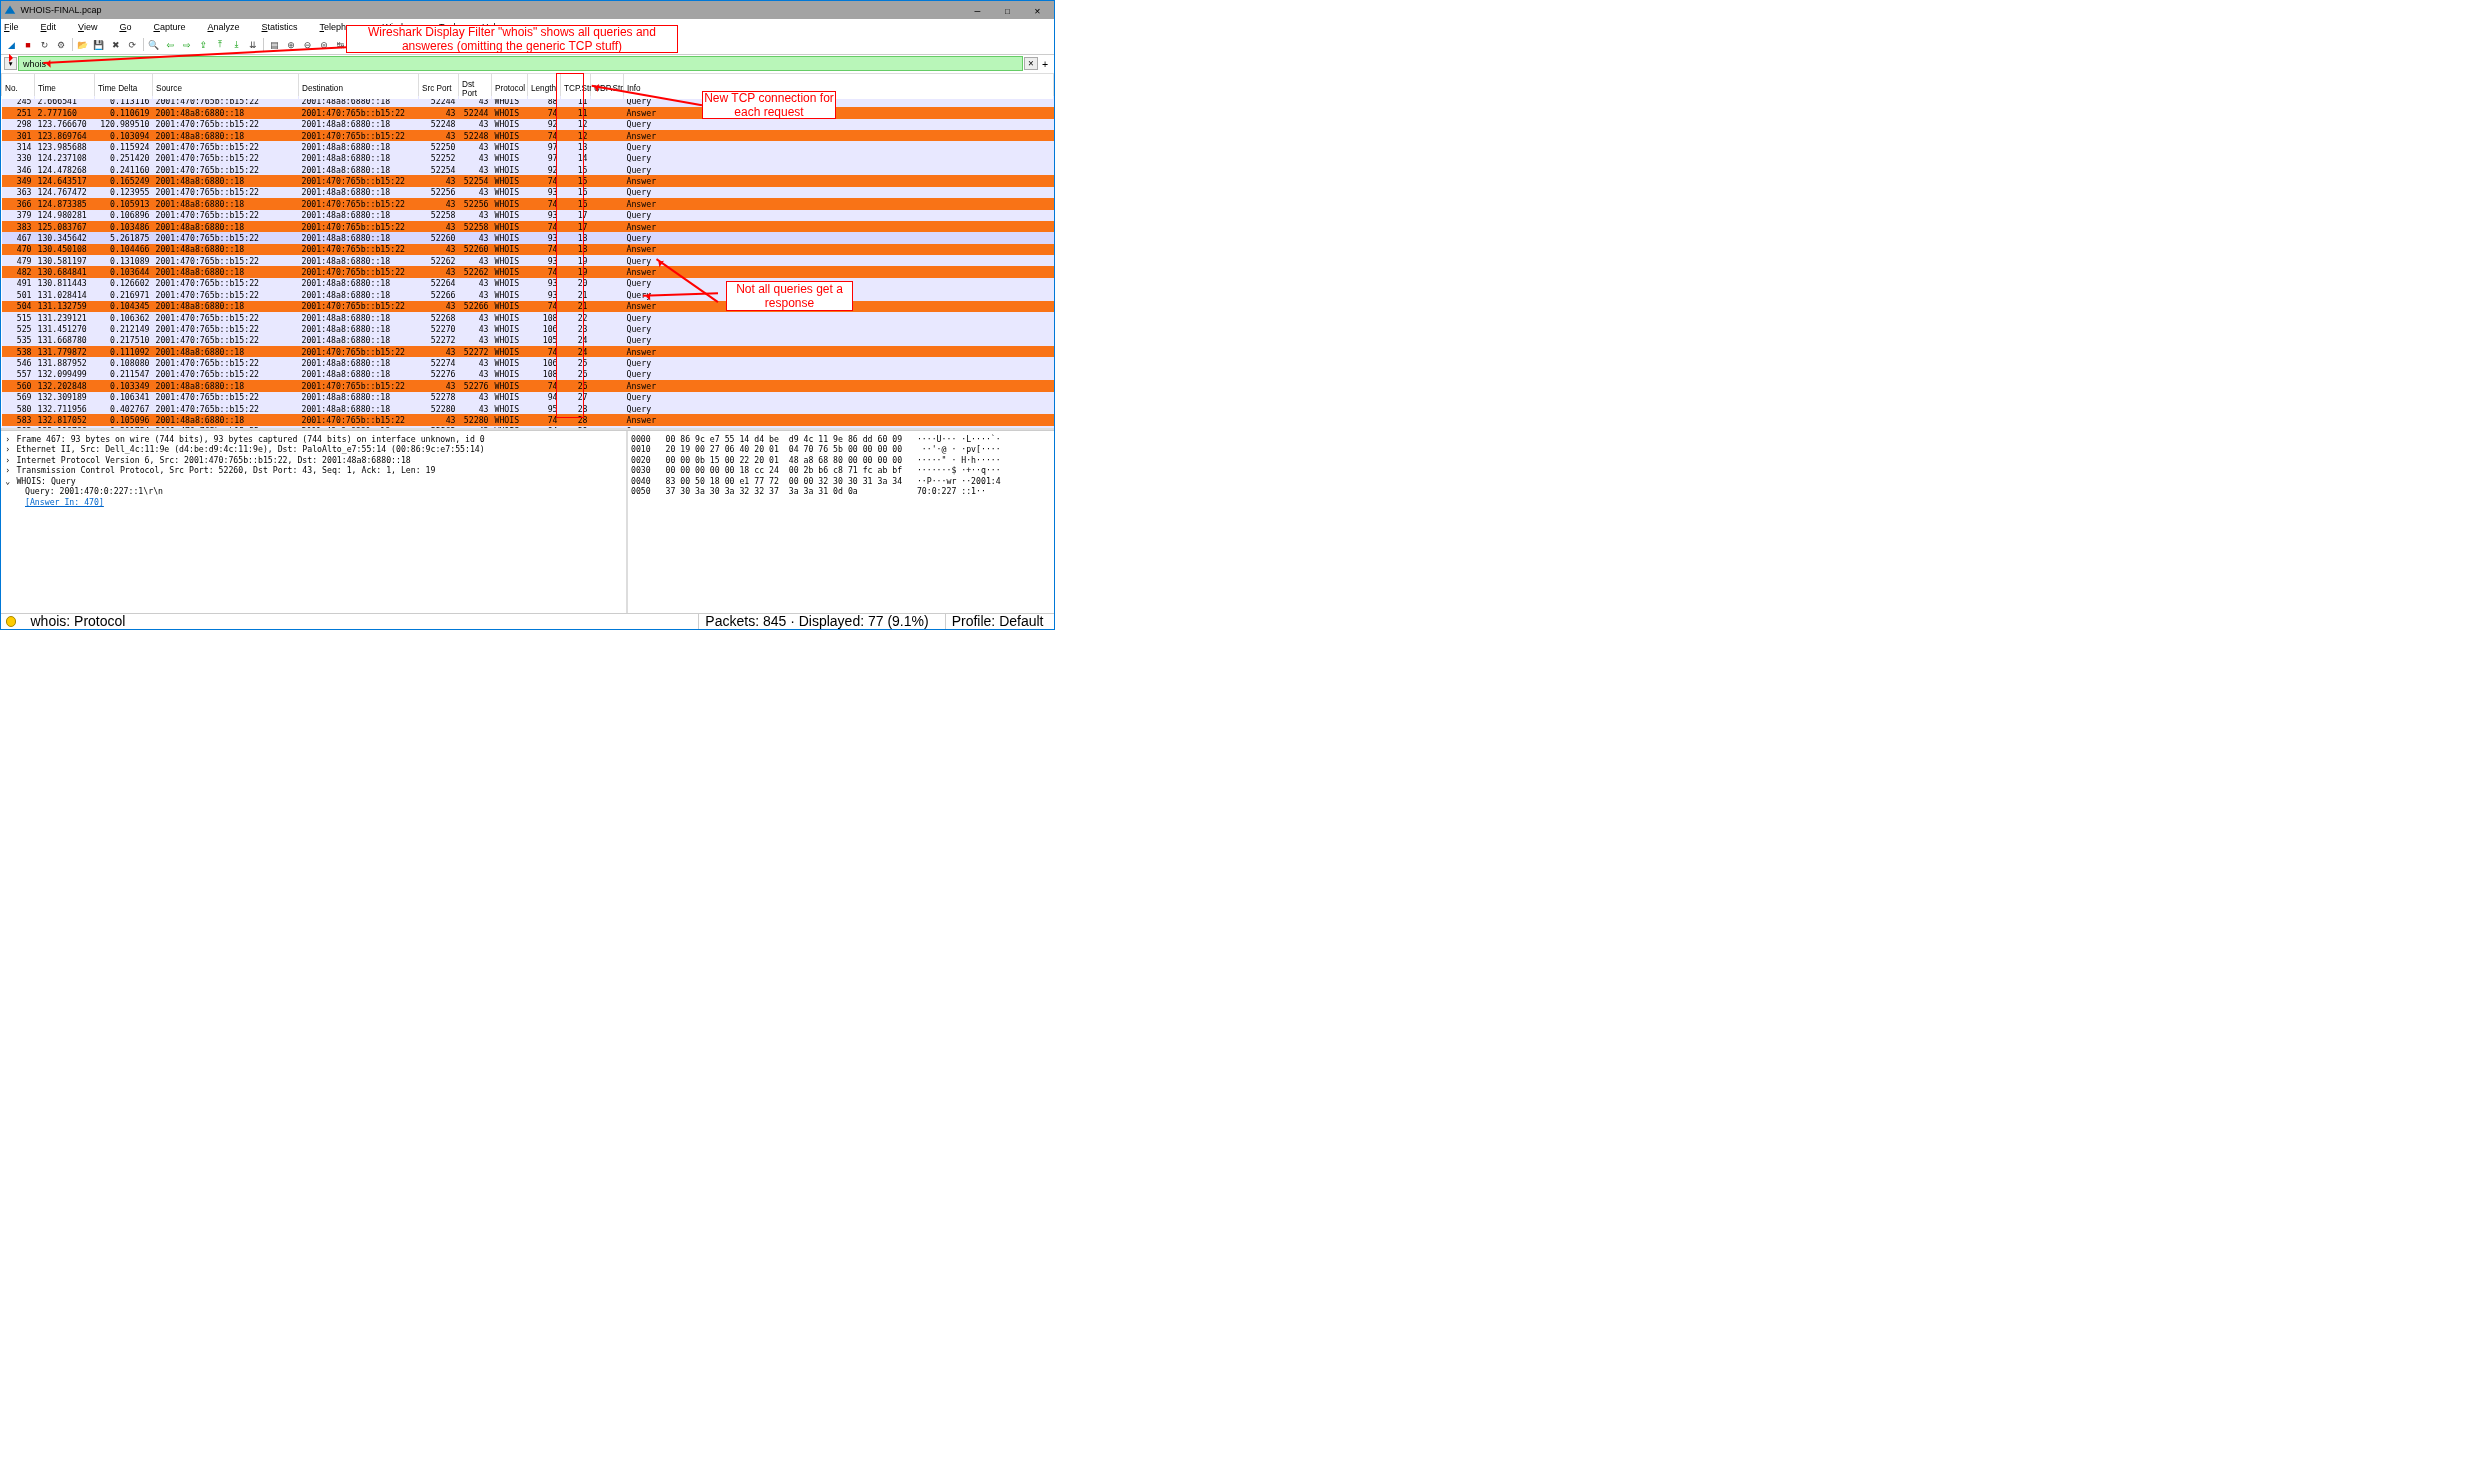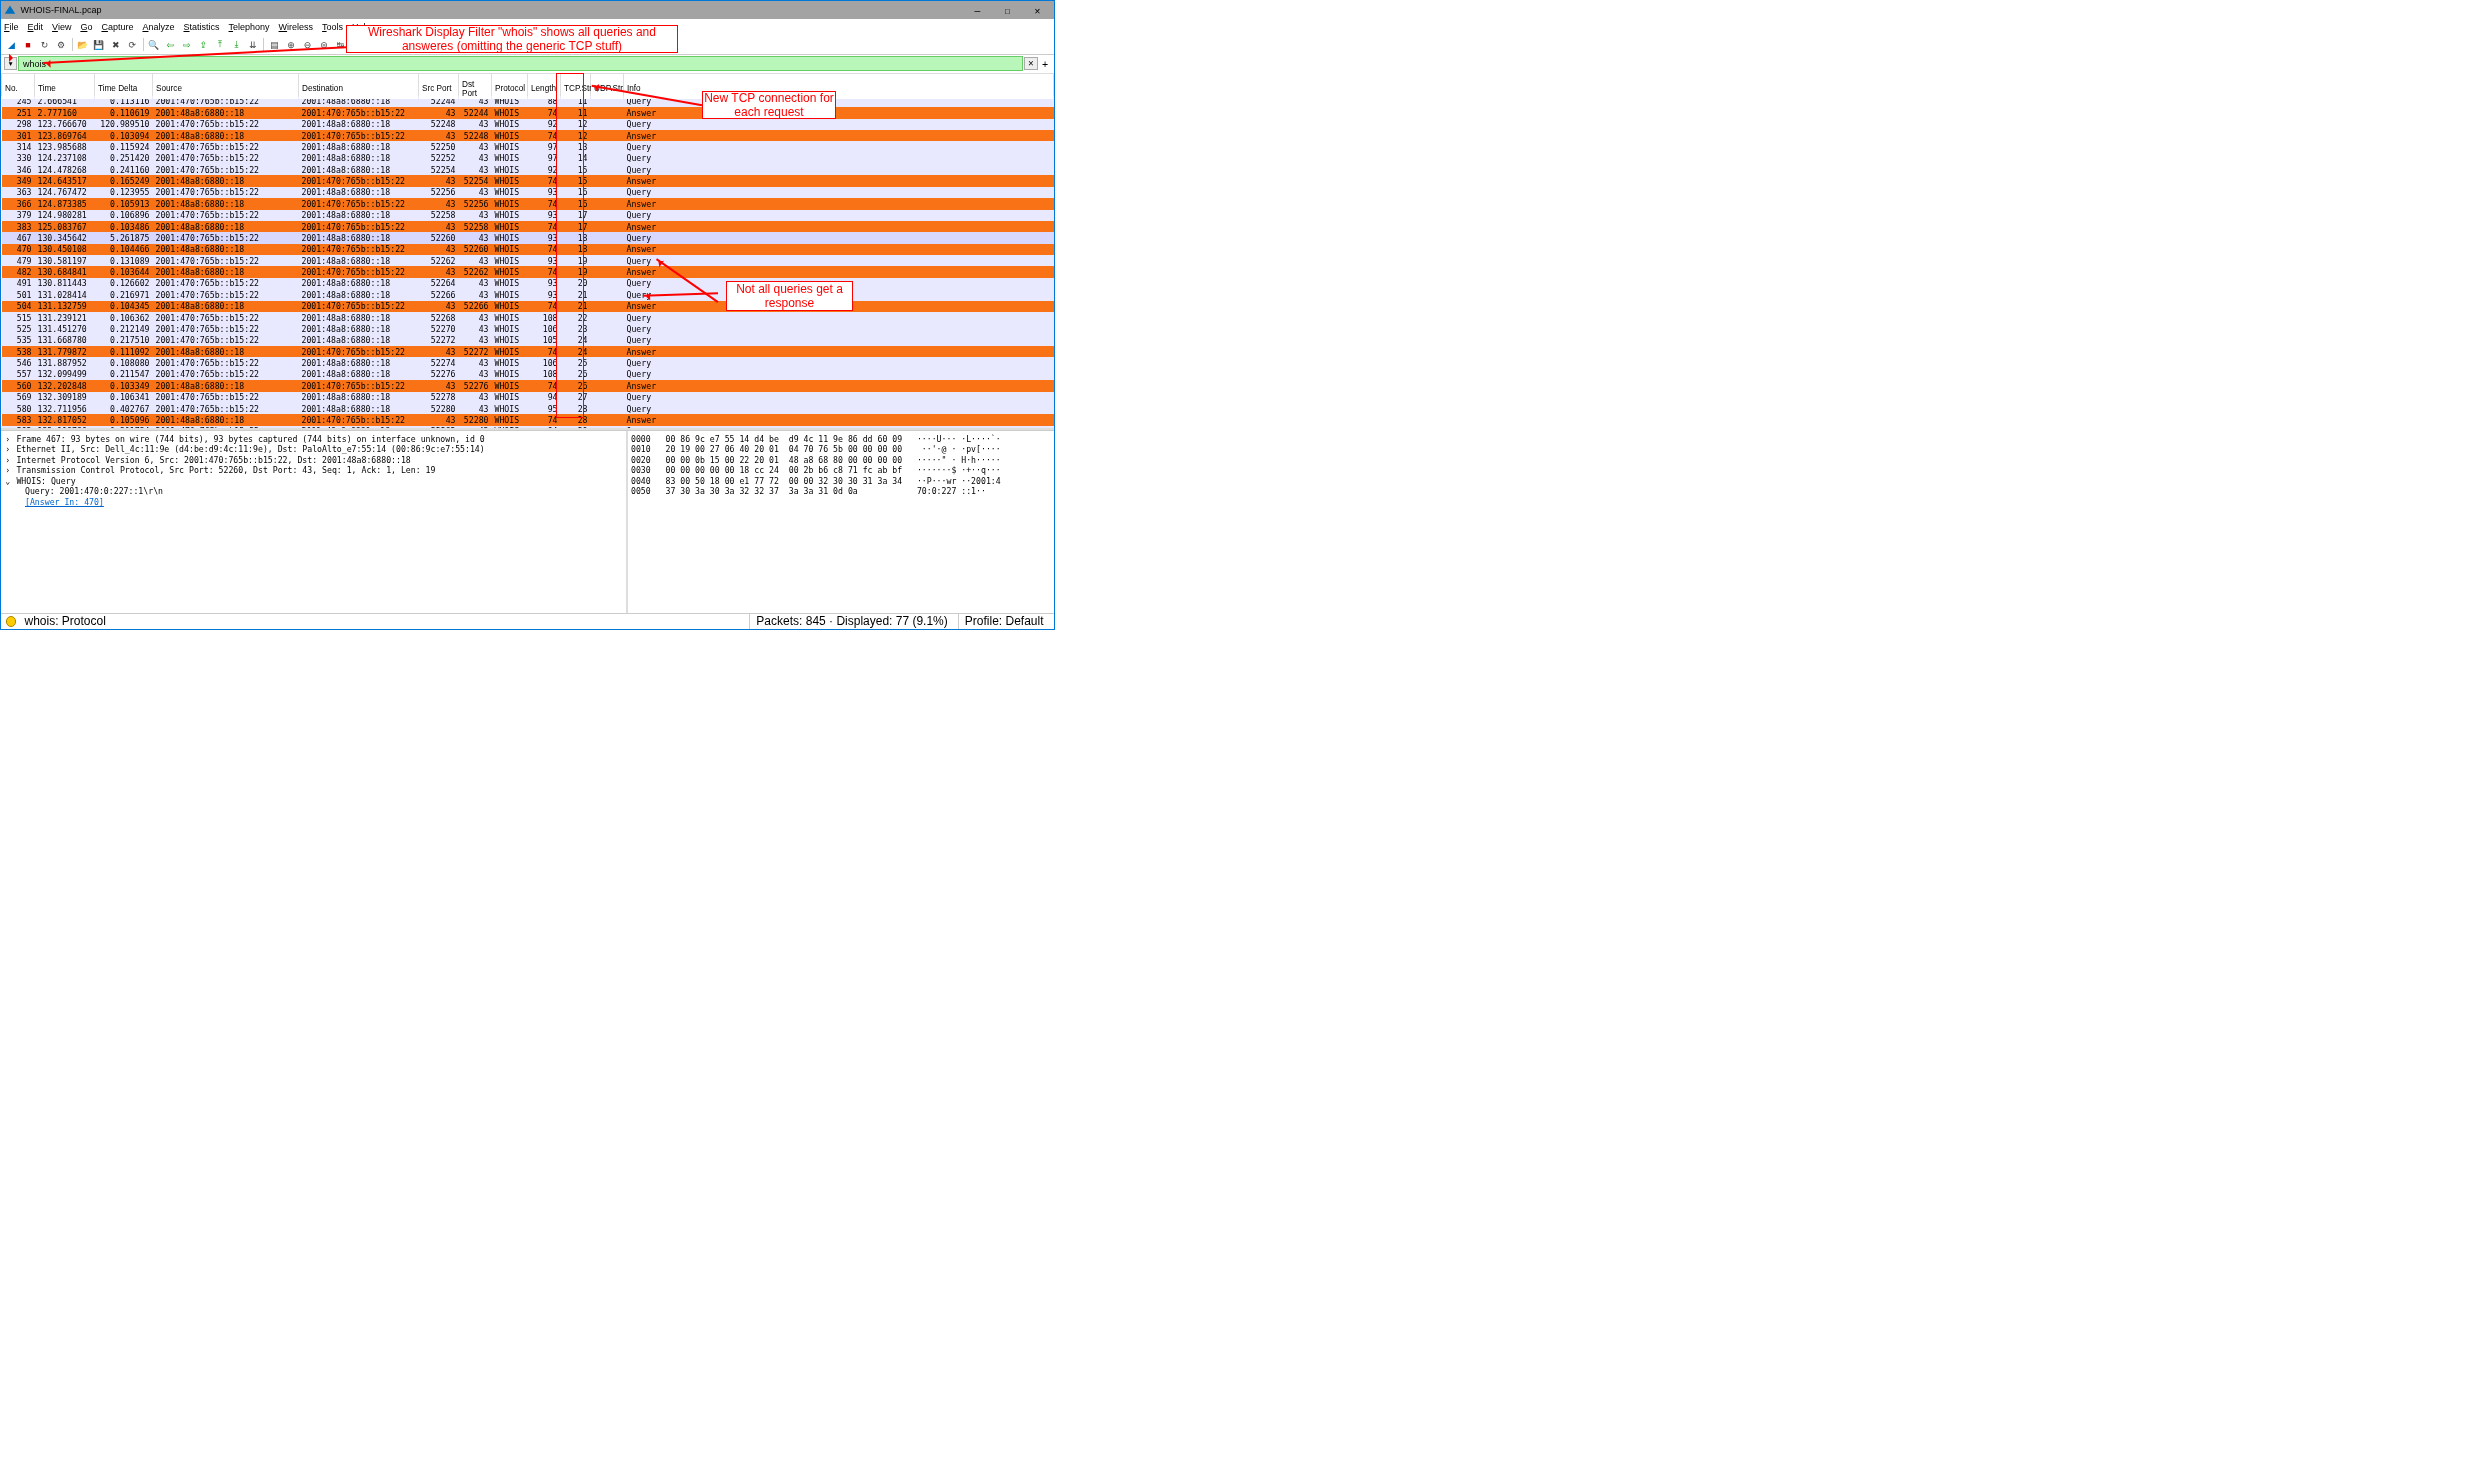--- a/index.html
+++ b/index.html
@@ -3,21 +3,21 @@
 <meta charset="utf-8">
 <style>
 * { margin:0; padding:0; box-sizing:border-box; }
 body { font-family:"Segoe UI",Tahoma,sans-serif; font-size:8.2px; background:#fff; color:#000; overflow:hidden; }
 .window { width:1055px; height:630px; border:0.7px solid #0078d7; display:flex; flex-direction:column; position:relative; }
 .titlebar { height:18px; background:#a3a3a3; display:flex; align-items:center; padding:0 3px; }
 .titlebar .appicon { width:12px; height:12px; margin-right:4.5px; }
 .titlebar .title { flex:1; font-size:9px; }
 .titlebutns { display:flex; gap:3px; margin-left:auto; }
 .titlebutns div { width:27px; height:15px; display:flex; align-items:center; justify-content:center; font-family:monospace; font-size:9.7px; }
-.menubar { height:16.4px; display:flex; align-items:center; padding:0 3px; gap:9px; font-size:9px; }
+.menubar { height:16.4px; display:flex; align-items:center; padding:0 3px; gap:22px; font-size:9px; }
 .menubar span { cursor:default; }
 .menubar span u { text-decoration:underline; }
 .toolbar { height:19.4px; display:flex; align-items:center; padding:0 3px; gap:1.5px; border-bottom:0.7px solid #ccc; }
 .tbtn { width:15px; height:15px; display:flex; align-items:center; justify-content:center; font-size:9px; color:#444; }
 .tbsep { width:0.7px; height:13.4px; background:#ccc; margin:0 1.5px; }
 .filterbar { height:18px; display:flex; align-items:center; padding:1.5px 3px; gap:1.5px; }
 .filterbar .bookmark { width:12px; height:12px; border:0.7px solid #aaa; background:#eef; }
 .filterbar input { flex:1; height:15px; border:0.7px solid #6c6; background:#b9f6b9; padding:0 4.5px; font-size:9px; font-family:inherit; }
 .filterbar .clear { width:13.4px; height:13.4px; border:0.7px solid #aaa; display:flex; align-items:center; justify-content:center; font-size:7.5px; background:#eee; }
 .filterbar .arrow { width:13.4px; height:13.4px; border:0.7px solid #aaa; display:flex; align-items:center; justify-content:center; font-size:7.5px; background:#eee; }
@@ -43,21 +43,21 @@
 .col-info{ }
 .splitter-h { height:2.2px; background:#ddd; cursor:ns-resize; }
 .lowerpanes { flex:1; display:flex; border-top:0.7px solid #ccc; min-height:0; }
 .tree { flex:1; overflow:auto; font-family:"Lucida Console",Monaco,monospace; font-size:8.2px; padding:3px; line-height:10.5px; white-space:nowrap; }
 .tree .node { }
 .tree .toggle { display:inline-block; width:7.5px; text-align:center; }
 .tree .indent1 { padding-left:21px; }
 .tree a { color:#0066cc; }
 .splitter-v { width:2.2px; background:#ddd; cursor:ew-resize; }
 .hex { flex:0 0 426px; overflow:auto; font-family:"Lucida Console",Monaco,monospace; font-size:8.2px; padding:3px; line-height:10.5px; white-space:pre; }
-.statusbar { height:16.4px; border-top:0.7px solid #ccc; display:flex; align-items:center; font-size:12px; padding:0 4.5px; gap:4px; }
+.statusbar { height:16.4px; border-top:0.7px solid #ccc; display:flex; align-items:center; font-size:14px; padding:0 4.5px; gap:10px; }
 .statusfield { border-left:0.7px solid #ccc; padding:0 6px; height:100%; display:flex; align-items:center; }
 .statusicon { width:10.5px; height:10.5px; border-radius:50%; background:#ffcc00; border:0.7px solid #aa8800; margin-right:4.5px; }
 
 .ann { position:absolute; z-index:100; pointer-events:none; }
 .annbox { border:1.5px solid #ff0000; background:#fff; color:#ff0000; font-family:Arial; text-align:center; display:flex; align-items:center; justify-content:center; line-height:1.2; font-size:12px; }
 .annrect { border:1.5px solid #ff0000; position:absolute; }
 .arrow { position:absolute; background:#ff0000; height:2.2px; transform-origin:left center; }
 .arrow:after { content:""; position:absolute; right:-0.7px; top:-3.7px; border:4.5px solid transparent; border-left-color:#ff0000; }
 </style>
 </head>

